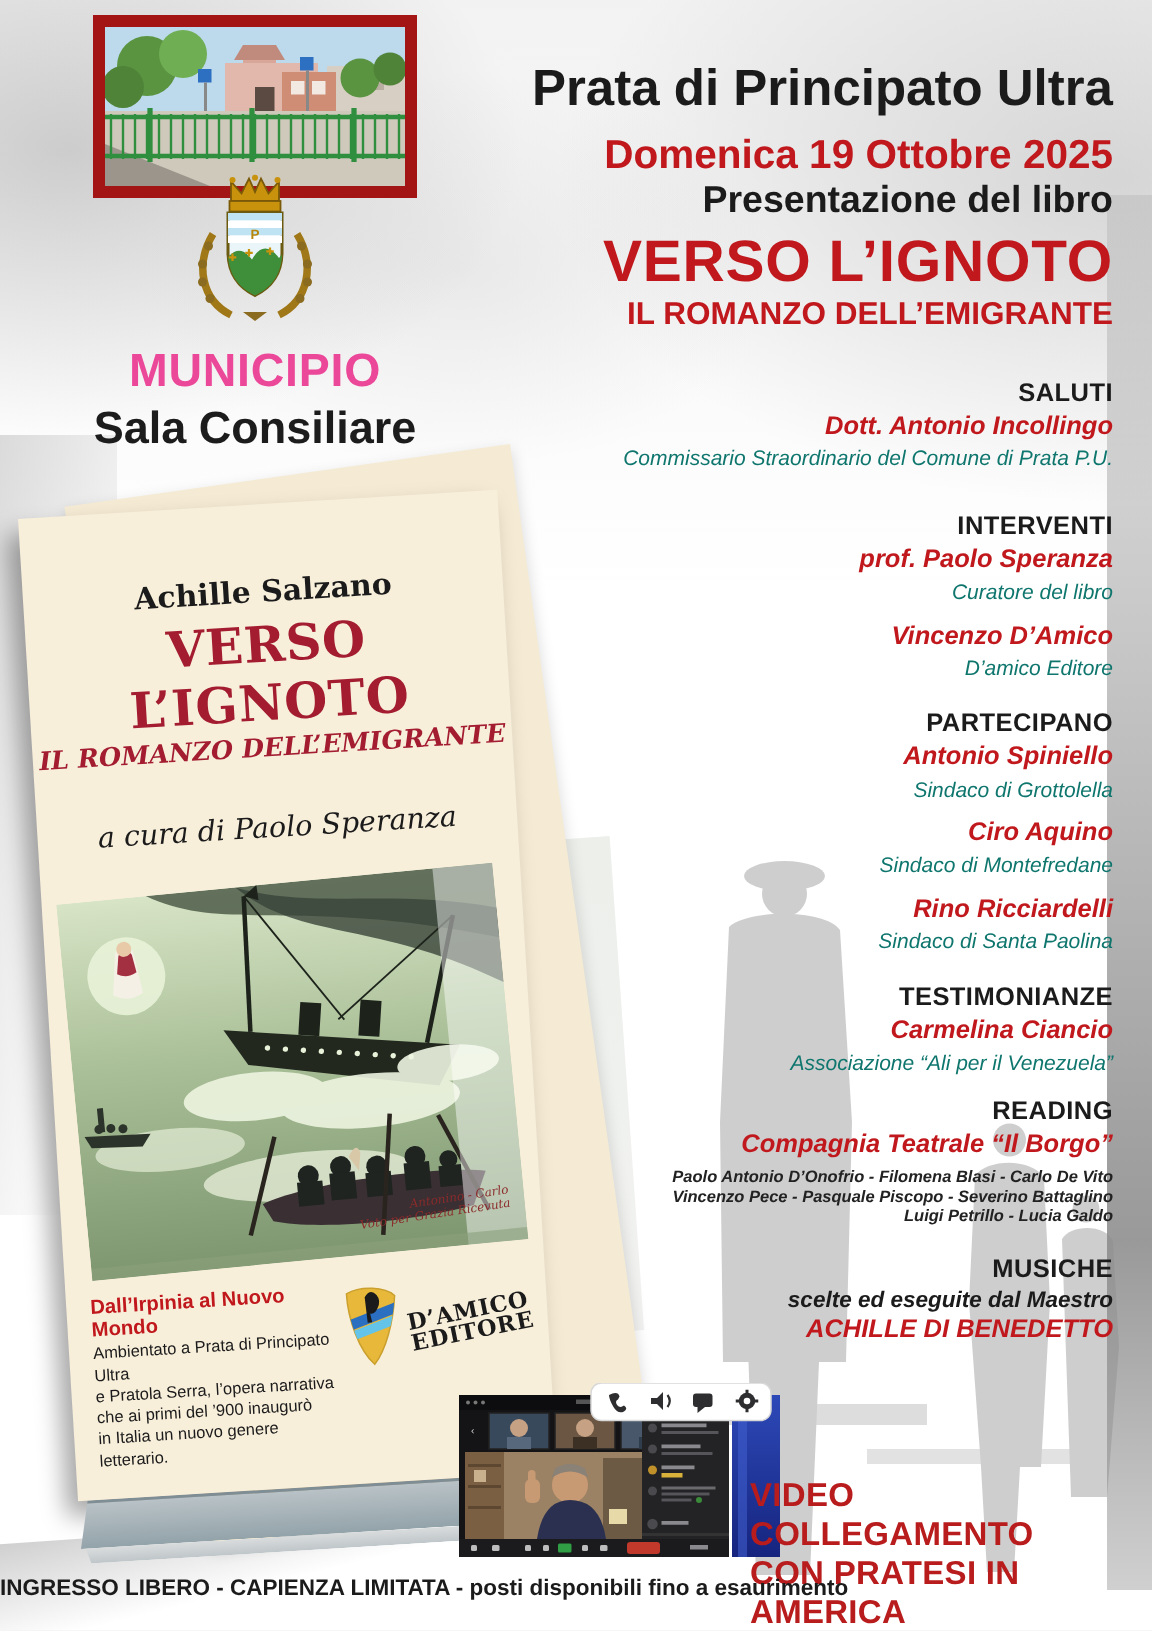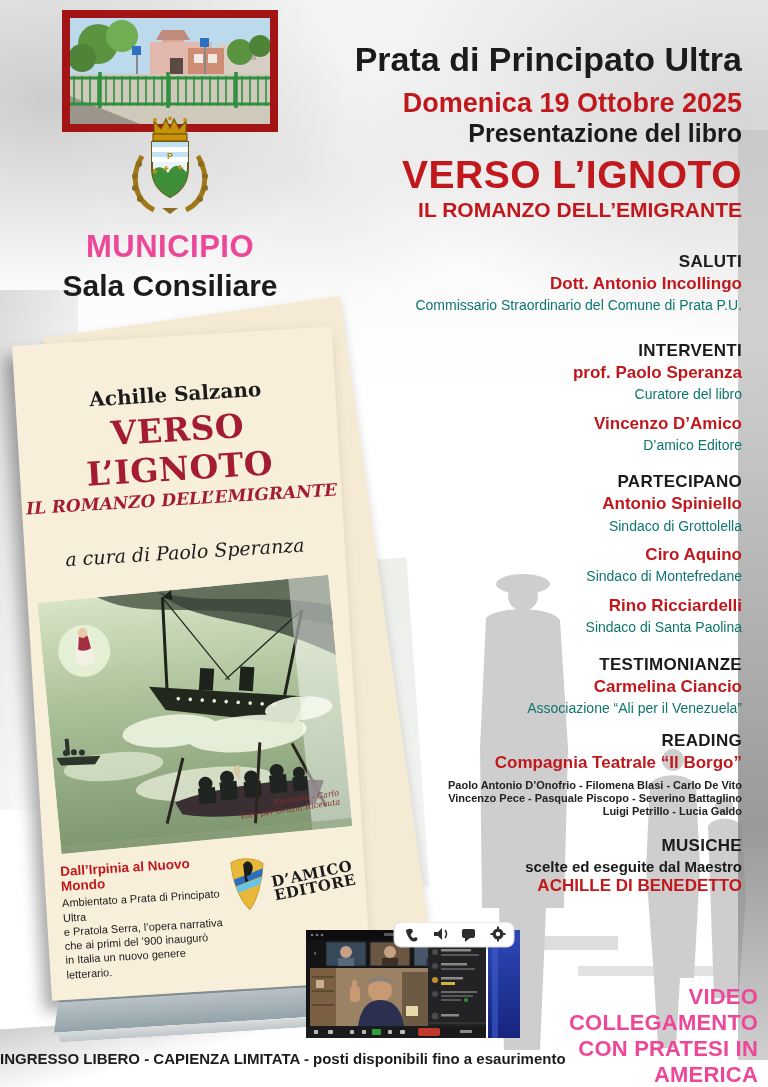--- a/index.html
+++ b/index.html
@@ -58,31 +58,31 @@
   
   .right-col{position:absolute;left:336px;top:0;right:26px;text-align:right;z-index:3;color:#1b1b1b;}
   .r-location{font-size:34px;font-weight:bold;margin-top:40px;}
   .r-date{font-size:27px;font-weight:bold;color:#c0181c;margin-top:9px;}
   .r-presentation{font-size:25px;font-weight:bold;}
   .r-title{font-size:39px;font-weight:bold;color:#c0181c;margin-top:5px;letter-spacing:.5px;}
   .r-subtitle{font-size:21px;font-weight:bold;color:#c0181c;margin-top:1px;}
   .sec{margin-top:26px;}
   .sec.tight{margin-top:18px;}
   .sec-heading{font-size:17px;font-weight:bold;letter-spacing:.3px;}
-  .entry{margin-top:1px;}
+  .entry{margin-top:1px;font-style:italic;}
   .entry + .entry{margin-top:9px;}
   .entry .name{font-size:17px;font-weight:bold;color:#c0181c;line-height:1.25;}
   .entry .role{font-size:14px;color:#0f766e;line-height:1.25;margin-top:3px;}
   .entry .cast{font-size:11px;font-weight:bold;color:#222;line-height:1.2;margin-top:5px;}
   .entry .pre{font-size:15px;font-weight:bold;color:#1b1b1b;margin-top:2px;}
 
   
   .video-call{position:absolute;left:306px;top:922px;width:214px;height:124px;z-index:3;}
-  .video-link{position:absolute;left:500px;top:984px;width:258px;text-align:right;z-index:3;
-    color:#ec4899;font-weight:bold;font-size:22px;line-height:1.18;letter-spacing:.2px;}
+  .video-link{position:absolute;left:500px;top:984px;width:258px;text-align:left;z-index:3;
+    color:#b91c1c;font-weight:bold;font-size:22px;line-height:1.18;letter-spacing:.2px;}
 
   
   .footer{position:absolute;left:0;right:0;top:1050px;text-align:left;z-index:3;
     font-size:15px;font-weight:bold;color:#1b1b1b;}
 </style>
 </head>
 <body>
 
 <div class="page">
 

